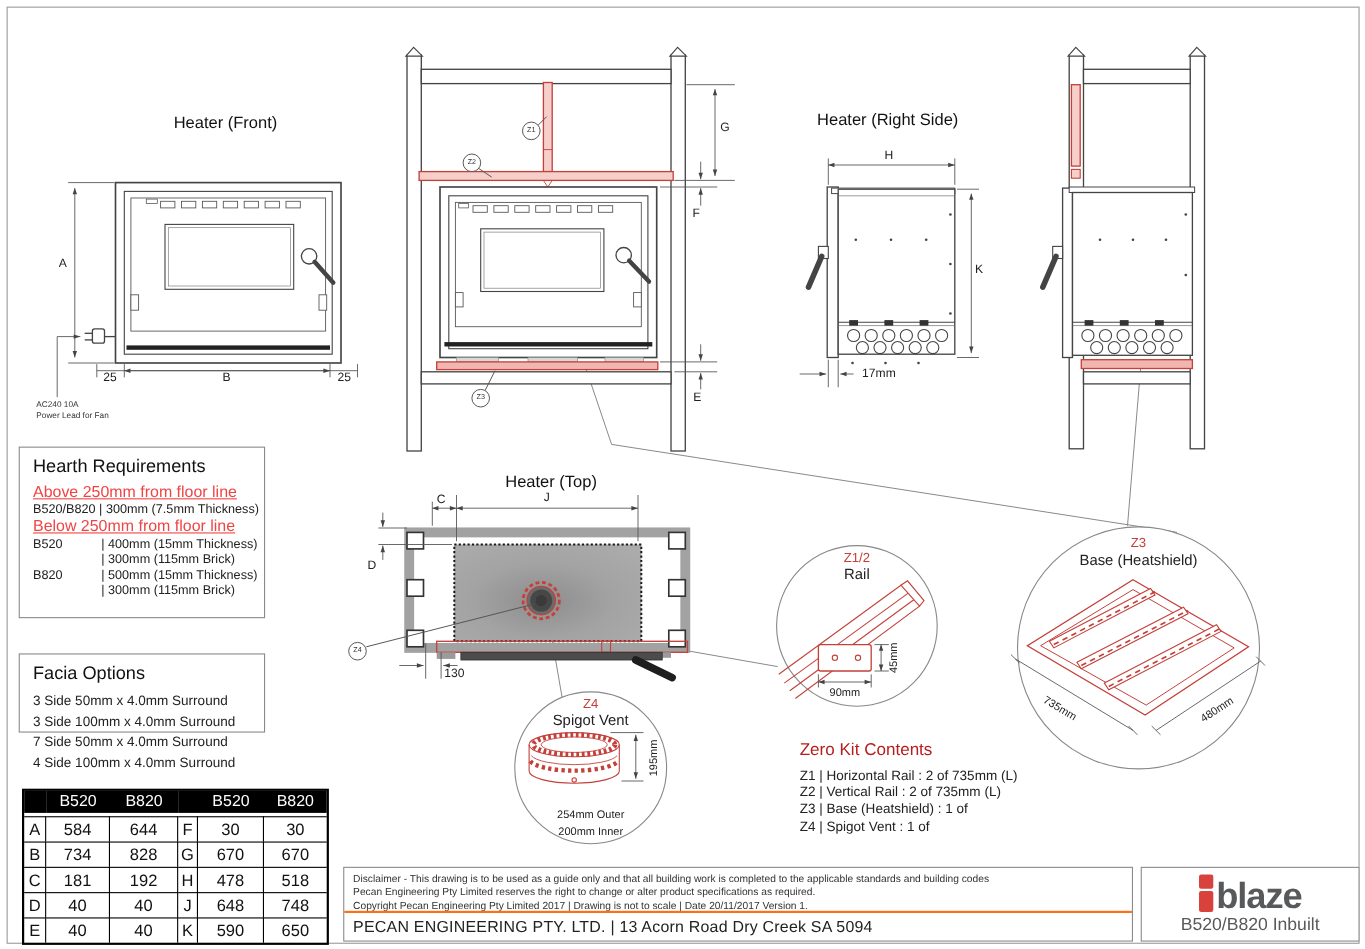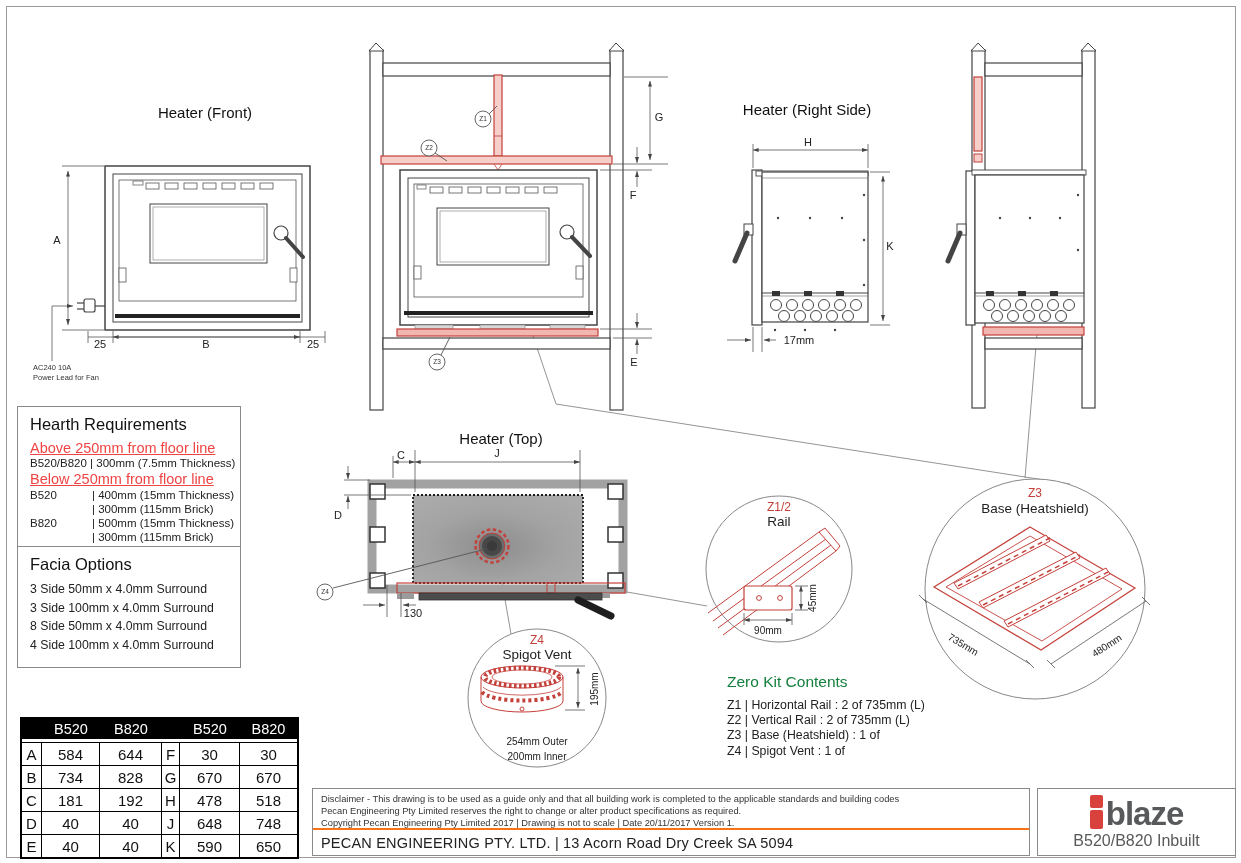--- a/index.html
+++ b/index.html
@@ -20,21 +20,21 @@
   .hr-head{font-size:14.5px;text-decoration:underline;color:#ef4444;margin:2px 0 1px 12px;}
   .hr-spec{font-size:11.5px;color:#222;margin:1px 0 2px 12px;}
   .hr-row{display:flex;font-size:11.5px;color:#222;margin-left:12px;line-height:14px;}
   .hr-model{width:62px;}
   .facia-opt{font-size:12.3px;color:#222;margin-left:12px;line-height:18.5px;}
   .m-title{position:absolute;font-size:15.5px;color:#111;margin-top:32px;}
   #mtable{position:absolute;left:20px;top:717px;border:2px solid #000;background:#fff;display:grid;grid-template-columns:20px 58px 62px 18px 60px 57px;grid-auto-rows:23px;box-sizing:content-box;}
   #mtable .hc{background:#000;color:#fff;font-size:14.5px;display:flex;align-items:center;justify-content:center;height:20px;}
   #mtable .c{border-top:1px solid #000;border-right:1px solid #000;font-size:15px;color:#111;display:flex;align-items:center;justify-content:center;}
   #mtable .c:nth-child(6n){border-right:none;}
-  .zk-title{position:absolute;font-size:15.5px;color:#15803d;}
+  .zk-title{position:absolute;font-size:15.5px;color:#b91c1c;}
   .zk-item{font-size:12.3px;color:#222;line-height:15.2px;}
   #discbox{position:absolute;left:312px;top:788px;width:718px;height:68px;border:1px solid #8a8a8a;box-sizing:border-box;background:#fff;}
   .disc{font-size:9.3px;color:#333;line-height:12px;margin-left:8px;}
   #discbox .disc:first-child{margin-top:4px;}
   #companyrow{position:absolute;left:0;bottom:0;width:100%;border-top:2px solid #f97316;height:25px;display:flex;align-items:center;text-align:center;}
   #company{font-size:14.5px;color:#222;margin-left:8px;letter-spacing:.2px;}
   #logobox{position:absolute;left:1037px;top:788px;width:199px;height:68px;border:1px solid #8a8a8a;box-sizing:border-box;background:#fff;display:flex;flex-direction:column;align-items:center;justify-content:center;}
   #brandrow{display:flex;align-items:flex-end;}
   #ired{display:flex;flex-direction:column;margin-right:3px;}
   #ired .dot{width:13px;height:13px;background:#d9413c;border-radius:2px;margin-bottom:2px;}
@@ -440,25 +440,25 @@
   <div class="hr-row">
         <span class="hr-model">B820</span>
         <span>| 500mm (15mm Thickness)</span>
       </div>
   <div class="hr-row">
         <span class="hr-model"></span>
         <span>| 300mm (115mm Brick)</span>
       </div>
 </div>
 
-<div class="box" style="left:17px;top:546px;width:224px;height:122px">
+<div class="box" style="left:17px;top:594px;width:224px;height:72px">
   <div class="hearth-title">Facia Options</div>
   <div class="facia-opt">3 Side 50mm x 4.0mm Surround</div>
   <div class="facia-opt">3 Side 100mm x 4.0mm Surround</div>
-  <div class="facia-opt">8 Side 50mm x 4.0mm Surround</div>
+  <div class="facia-opt">7 Side 50mm x 4.0mm Surround</div>
   <div class="facia-opt">4 Side 100mm x 4.0mm Surround</div>
 </div>
 
 <div class="m-title" style="left:22px;top:696px">Measurements (mm)</div>
 <div id="mtable">
   <div class="hc"></div>
   <div class="hc">B520</div>
   <div class="hc">B820</div>
   <div class="hc"></div>
   <div class="hc">B520</div>

